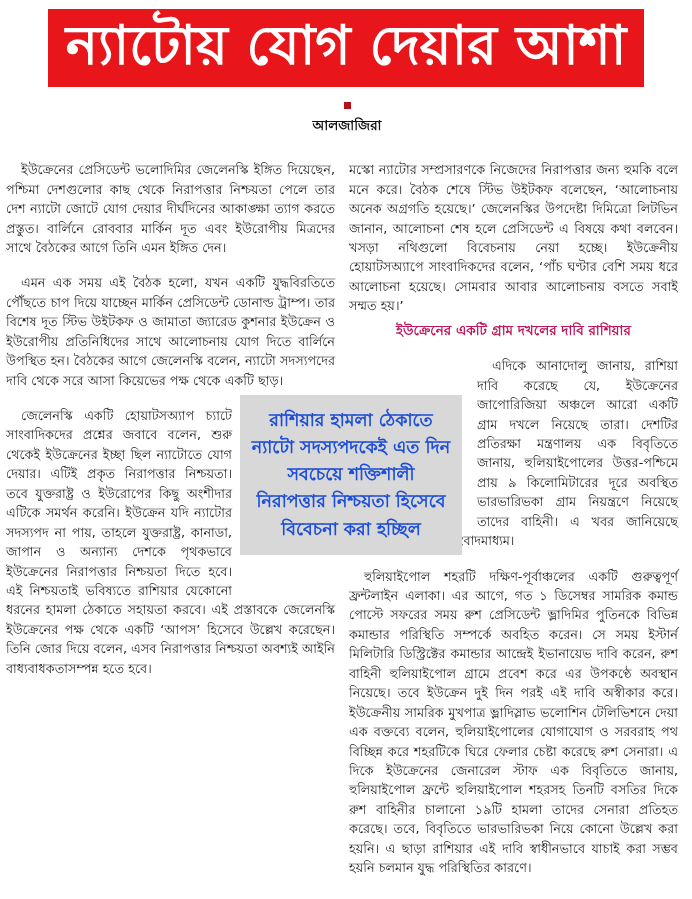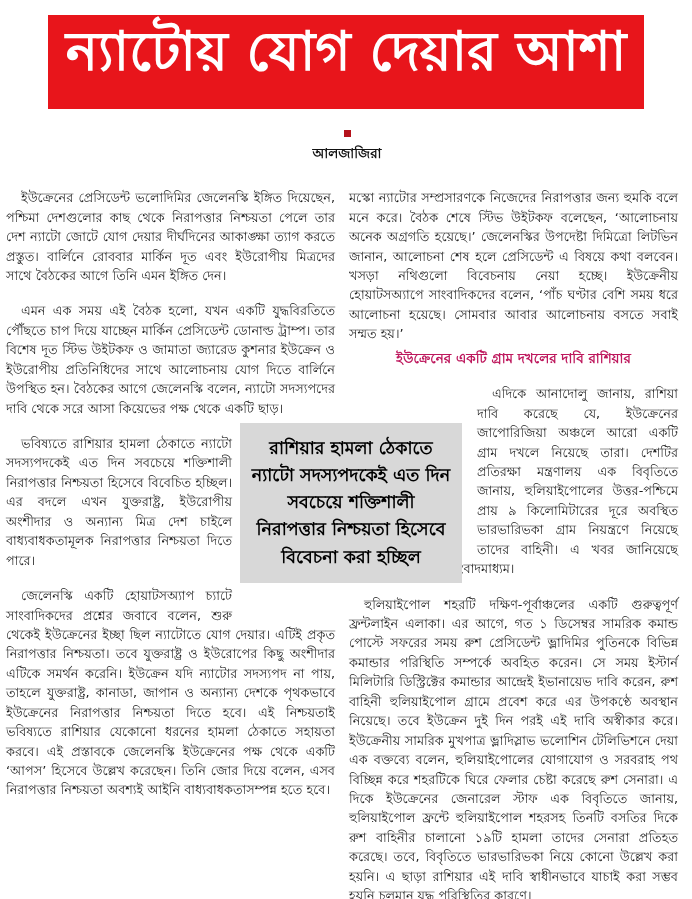--- a/index.html
+++ b/index.html
@@ -23,22 +23,22 @@
     text-align: center;
     margin: 2px 0 14px 0;
   }
   .hl-line {
     display: inline-block;
     background: #e8151b;
     color: #ffffff;
     font-weight: 700;
     font-size: 54px;
     line-height: 1.3;
-    padding: 2px 18px 22px 18px;
-    margin: 7px 0;
+    padding: 2px 18px 6px 18px;
+    margin: 1px 0;
     letter-spacing: 0;
   }
   
   .byline {
     display: flex;
     align-items: center;
     gap: 6px;
     margin: 6px 0 6px 2px;
     flex-direction: column;
   }
@@ -95,21 +95,21 @@
     height: 176px;
     margin: 2px 8px 4px 0;
   }
   .pull-quote {
     position: absolute;
     top: 0;
     left: 0;
     width: 200px;
     padding: 12px 11px;
     background: #d8d8d8;
-    color: #000000;
+    color: #1d4ed8;
     font-weight: 700;
     font-size: 17.5px;
     line-height: 1.55;
     text-align: center;
     z-index: 2;
   }
 </style>
 </head>
 <body>
 
@@ -129,21 +129,20 @@
   <div class="body-wrap">
 
     <div class="col">
       <p>ইউক্রেনের প্রেসিডেন্ট ভলোদিমির জেলেনস্কি ইঙ্গিত দিয়েছেন, পশ্চিমা দেশগুলোর কাছ থেকে নিরাপত্তার নিশ্চয়তা পেলে তার দেশ ন্যাটো জোটে যোগ দেয়ার দীর্ঘদিনের আকাঙ্ক্ষা ত্যাগ করতে প্রস্তুত। বার্লিনে রোববার মার্কিন দূত এবং ইউরোপীয় মিত্রদের সাথে বৈঠকের আগে তিনি এমন ইঙ্গিত দেন।</p>
       <p>এমন এক সময় এই বৈঠক হলো, যখন একটি যুদ্ধবিরতিতে পৌঁছতে চাপ দিয়ে যাচ্ছেন মার্কিন প্রেসিডেন্ট ডোনাল্ড ট্রাম্প। তার বিশেষ দূত স্টিভ উইটকফ ও জামাতা জ্যারেড কুশনার ইউক্রেন ও ইউরোপীয় প্রতিনিধিদের সাথে আলোচনায় যোগ দিতে বার্লিনে উপস্থিত হন। বৈঠকের আগে জেলেনস্কি বলেন, ন্যাটো সদস্যপদের দাবি থেকে সরে আসা কিয়েভের পক্ষ থেকে একটি ছাড়।</p>
 
       <div class="spacer-right">
         <aside class="pull-quote">রাশিয়ার হামলা ঠেকাতে ন্যাটো সদস্যপদকেই এত দিন সবচেয়ে শক্তিশালী নিরাপত্তার নিশ্চয়তা হিসেবে বিবেচনা করা হচ্ছিল</aside>
       </div>
 
-      <p>ভবিষ্যতে রাশিয়ার হামলা ঠেকাতে ন্যাটো সদস্যপদকেই এত দিন সবচেয়ে শক্তিশালী নিরাপত্তার নিশ্চয়তা হিসেবে বিবেচিত হচ্ছিল। এর বদলে এখন যুক্তরাষ্ট্র, ইউরোপীয় অংশীদার ও অন্যান্য মিত্র দেশ চাইলে বাধ্যবাধকতামূলক নিরাপত্তার নিশ্চয়তা দিতে পারে।</p>
       <p>জেলেনস্কি একটি হোয়াটসঅ্যাপ চ্যাটে সাংবাদিকদের প্রশ্নের জবাবে বলেন, শুরু থেকেই ইউক্রেনের ইচ্ছা ছিল ন্যাটোতে যোগ দেয়ার। এটিই প্রকৃত নিরাপত্তার নিশ্চয়তা। তবে যুক্তরাষ্ট্র ও ইউরোপের কিছু অংশীদার এটিকে সমর্থন করেনি। ইউক্রেন যদি ন্যাটোর সদস্যপদ না পায়, তাহলে যুক্তরাষ্ট্র, কানাডা, জাপান ও অন্যান্য দেশকে পৃথকভাবে ইউক্রেনের নিরাপত্তার নিশ্চয়তা দিতে হবে। এই নিশ্চয়তাই ভবিষ্যতে রাশিয়ার যেকোনো ধরনের হামলা ঠেকাতে সহায়তা করবে। এই প্রস্তাবকে জেলেনস্কি ইউক্রেনের পক্ষ থেকে একটি ‘আপস’ হিসেবে উল্লেখ করেছেন। তিনি জোর দিয়ে বলেন, এসব নিরাপত্তার নিশ্চয়তা অবশ্যই আইনি বাধ্যবাধকতাসম্পন্ন হতে হবে।</p>
     </div>
 
     <div class="col">
       <p class="no-indent">মস্কো ন্যাটোর সম্প্রসারণকে নিজেদের নিরাপত্তার জন্য হুমকি বলে মনে করে। বৈঠক শেষে স্টিভ উইটকফ বলেছেন, ‘আলোচনায় অনেক অগ্রগতি হয়েছে।’ জেলেনস্কির উপদেষ্টা দিমিত্রো লিটভিন জানান, আলোচনা শেষ হলে প্রেসিডেন্ট এ বিষয়ে কথা বলবেন। খসড়া নথিগুলো বিবেচনায় নেয়া হচ্ছে। ইউক্রেনীয় হোয়াটসঅ্যাপে সাংবাদিকদের বলেন, ‘পাঁচ ঘণ্টার বেশি সময় ধরে আলোচনা হয়েছে। সোমবার আবার আলোচনায় বসতে সবাই সম্মত হয়।’</p>
 
       <h3 class="subhead">ইউক্রেনের একটি গ্রাম দখলের দাবি রাশিয়ার</h3>
 
       <div class="spacer-left"></div>
 

